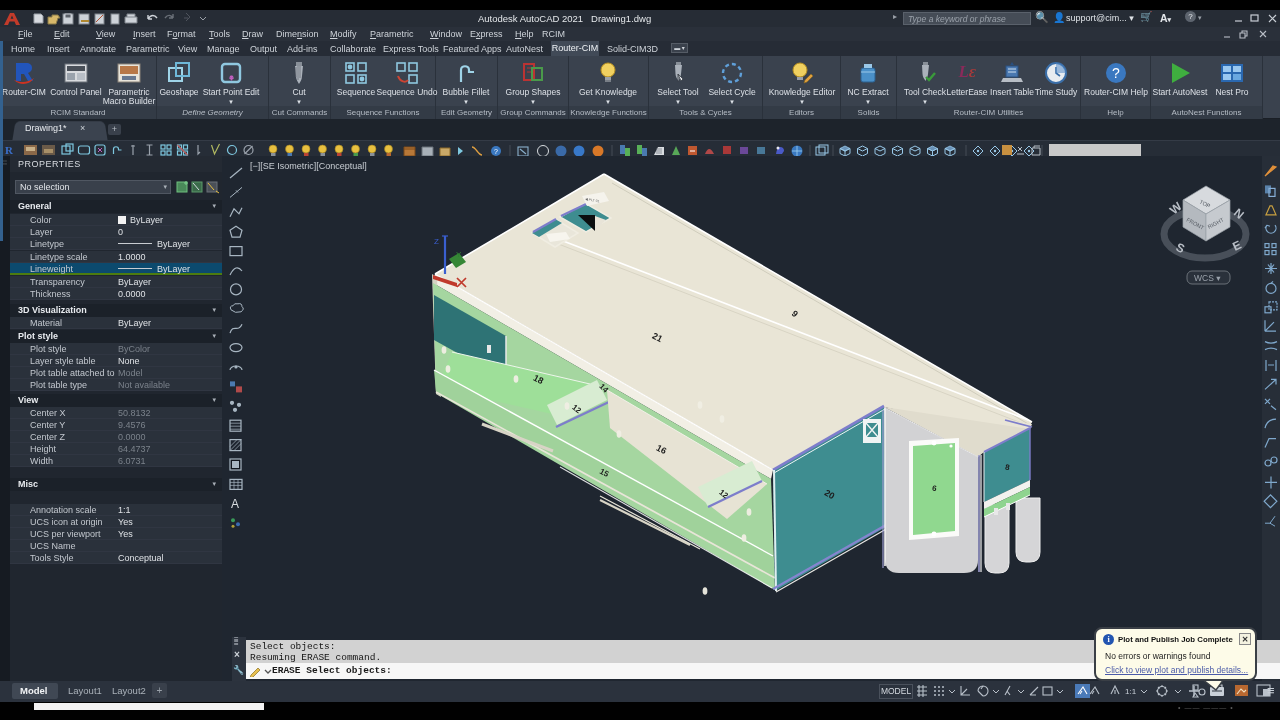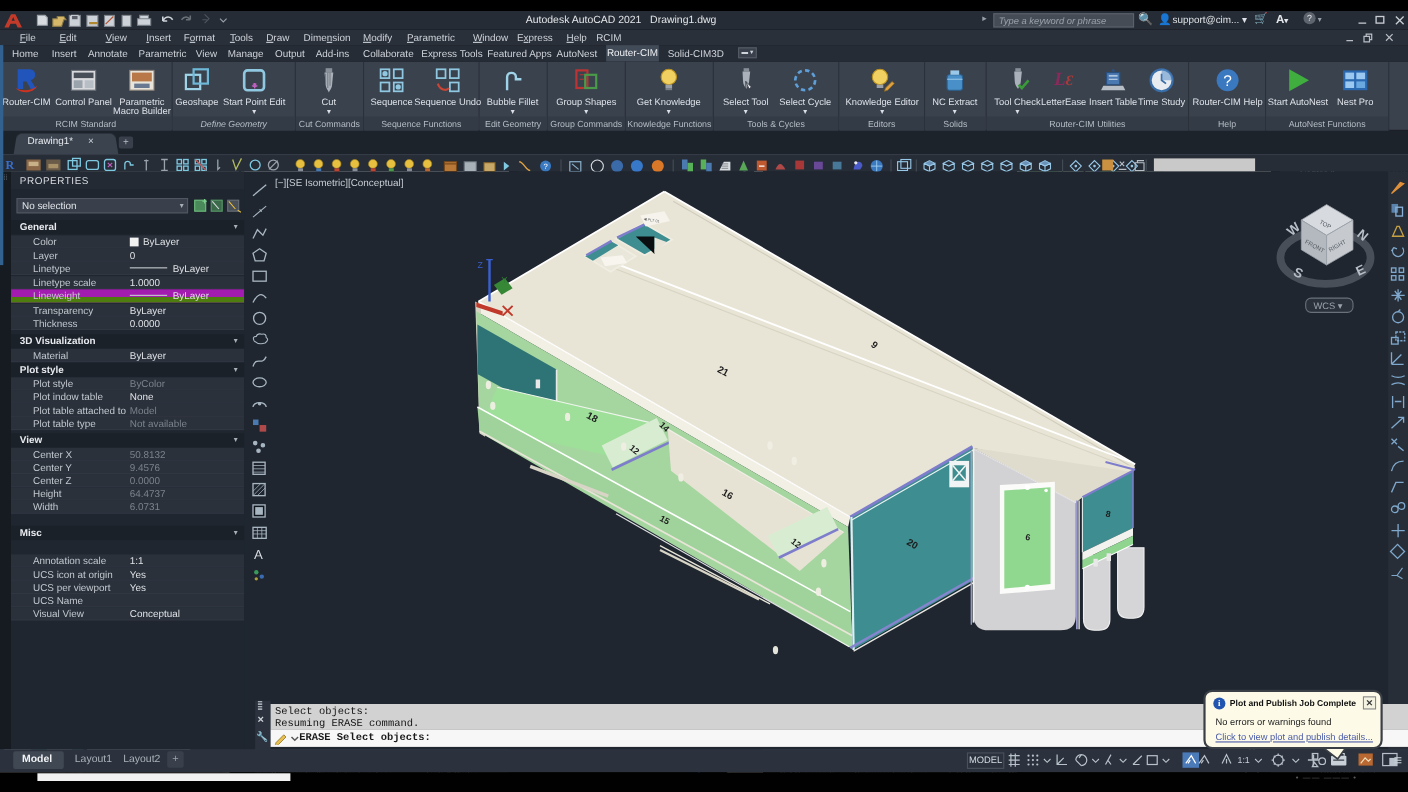--- a/index.html
+++ b/index.html
@@ -488,21 +488,21 @@
         <span style="position:absolute;left:108px;top:1px;font-size:9px;color:#dfe2e6;">0</span>
       </div>
     <div class="abs" style="left:10px;top:82px;width:212px;height:12px;border-bottom:1px solid #303642;background:#2a313b;">
         <span style="position:absolute;left:20px;top:1px;font-size:9px;color:#c3c8cf;">Linetype</span>
         <span style="position:absolute;left:108px;top:1px;font-size:9px;color:#dfe2e6;"><span style="display:inline-block;width:34px;height:1px;background:#c8ccd1;margin-right:5px;vertical-align:3px;"></span>ByLayer</span>
       </div>
     <div class="abs" style="left:10px;top:95px;width:212px;height:12px;border-bottom:1px solid #303642;background:#2a313b;">
         <span style="position:absolute;left:20px;top:1px;font-size:9px;color:#c3c8cf;">Linetype scale</span>
         <span style="position:absolute;left:108px;top:1px;font-size:9px;color:#dfe2e6;">1.0000</span>
       </div>
-    <div class="abs" style="left:10px;top:107px;width:212px;height:12px;border-bottom:5px solid #4d7c0f;background:#a21caf;">
+    <div class="abs" style="left:10px;top:107px;width:212px;height:12px;border-bottom:2px solid #4d7c0f;background:#0c4a6e;">
         <span style="position:absolute;left:20px;top:1px;font-size:9px;color:#c3c8cf;">Lineweight</span>
         <span style="position:absolute;left:108px;top:1px;font-size:9px;color:#dfe2e6;"><span style="display:inline-block;width:34px;height:1px;background:#c8ccd1;margin-right:5px;vertical-align:3px;"></span>ByLayer</span>
       </div>
     <div class="abs" style="left:10px;top:120px;width:212px;height:12px;border-bottom:1px solid #303642;background:#2a313b;">
         <span style="position:absolute;left:20px;top:1px;font-size:9px;color:#c3c8cf;">Transparency</span>
         <span style="position:absolute;left:108px;top:1px;font-size:9px;color:#dfe2e6;">ByLayer</span>
       </div>
     <div class="abs" style="left:10px;top:132px;width:212px;height:12px;border-bottom:1px solid #303642;background:#2a313b;">
         <span style="position:absolute;left:20px;top:1px;font-size:9px;color:#c3c8cf;">Thickness</span>
         <span style="position:absolute;left:108px;top:1px;font-size:9px;color:#dfe2e6;">0.0000</span>
@@ -511,21 +511,21 @@
     <div class="abs" style="left:10px;top:161px;width:212px;height:12px;border-bottom:1px solid #303642;background:#2a313b;">
         <span style="position:absolute;left:20px;top:1px;font-size:9px;color:#c3c8cf;">Material</span>
         <span style="position:absolute;left:108px;top:1px;font-size:9px;color:#dfe2e6;">ByLayer</span>
       </div>
     <div class="abs" style="left:10px;top:174px;width:212px;height:13px;background:#1b2129;font-size:9px;font-weight:bold;color:#e8ebef;padding:1px 0 0 8px;">Plot style<span style="position:absolute;right:6px;top:2px;font-weight:normal;font-size:7px;color:#aab0b8;">▾</span></div>
     <div class="abs" style="left:10px;top:187px;width:212px;height:12px;border-bottom:1px solid #303642;background:#2a313b;">
         <span style="position:absolute;left:20px;top:1px;font-size:9px;color:#c3c8cf;">Plot style</span>
         <span style="position:absolute;left:108px;top:1px;font-size:9px;color:#7b828b;">ByColor</span>
       </div>
     <div class="abs" style="left:10px;top:199px;width:212px;height:12px;border-bottom:1px solid #303642;background:#2a313b;">
-        <span style="position:absolute;left:20px;top:1px;font-size:9px;color:#c3c8cf;">Plot indow table</span>
+        <span style="position:absolute;left:20px;top:1px;font-size:9px;color:#c3c8cf;">Layer style table</span>
         <span style="position:absolute;left:108px;top:1px;font-size:9px;color:#dfe2e6;">None</span>
       </div>
     <div class="abs" style="left:10px;top:211px;width:212px;height:12px;border-bottom:1px solid #303642;background:#2a313b;">
         <span style="position:absolute;left:20px;top:1px;font-size:9px;color:#c3c8cf;">Plot table attached to</span>
         <span style="position:absolute;left:108px;top:1px;font-size:9px;color:#7b828b;">Model</span>
       </div>
     <div class="abs" style="left:10px;top:223px;width:212px;height:12px;border-bottom:1px solid #303642;background:#2a313b;">
         <span style="position:absolute;left:20px;top:1px;font-size:9px;color:#c3c8cf;">Plot table type</span>
         <span style="position:absolute;left:108px;top:1px;font-size:9px;color:#7b828b;">Not available</span>
       </div>
@@ -565,21 +565,21 @@
       </div>
     <div class="abs" style="left:10px;top:372px;width:212px;height:12px;border-bottom:1px solid #303642;background:#2a313b;">
         <span style="position:absolute;left:20px;top:1px;font-size:9px;color:#c3c8cf;">UCS per viewport</span>
         <span style="position:absolute;left:108px;top:1px;font-size:9px;color:#dfe2e6;">Yes</span>
       </div>
     <div class="abs" style="left:10px;top:384px;width:212px;height:12px;border-bottom:1px solid #303642;background:#2a313b;">
         <span style="position:absolute;left:20px;top:1px;font-size:9px;color:#c3c8cf;">UCS Name</span>
         <span style="position:absolute;left:108px;top:1px;font-size:9px;color:#dfe2e6;"></span>
       </div>
     <div class="abs" style="left:10px;top:396px;width:212px;height:12px;border-bottom:1px solid #303642;background:#2a313b;">
-        <span style="position:absolute;left:20px;top:1px;font-size:9px;color:#c3c8cf;">Visual View</span>
+        <span style="position:absolute;left:20px;top:1px;font-size:9px;color:#c3c8cf;">Tools Style</span>
         <span style="position:absolute;left:108px;top:1px;font-size:9px;color:#dfe2e6;">Conceptual</span>
       </div>
   </div>
   <svg class="abs" id="canvas-svg" width="1058" height="525" viewBox="0 0 1058 525">
   <rect x="0" y="0" width="1058" height="525" fill="#1f2630"></rect>
   <polygon points="213,118 382,18 810,266 801,281 662,251 551,314" fill="#e9e5d6"></polygon>
   <line x1="213" y1="118" x2="382" y2="18" stroke="#ffffff" stroke-width="1.6"></line>
   <line x1="382" y1="18" x2="810" y2="266" stroke="#ffffff" stroke-width="1.6"></line>
   <line x1="390" y1="27" x2="808" y2="269" stroke="#cfccbc" stroke-width="1"></line>
   <line x1="323" y1="78" x2="806" y2="264" stroke="#ffffff" stroke-width="1.6"></line>

